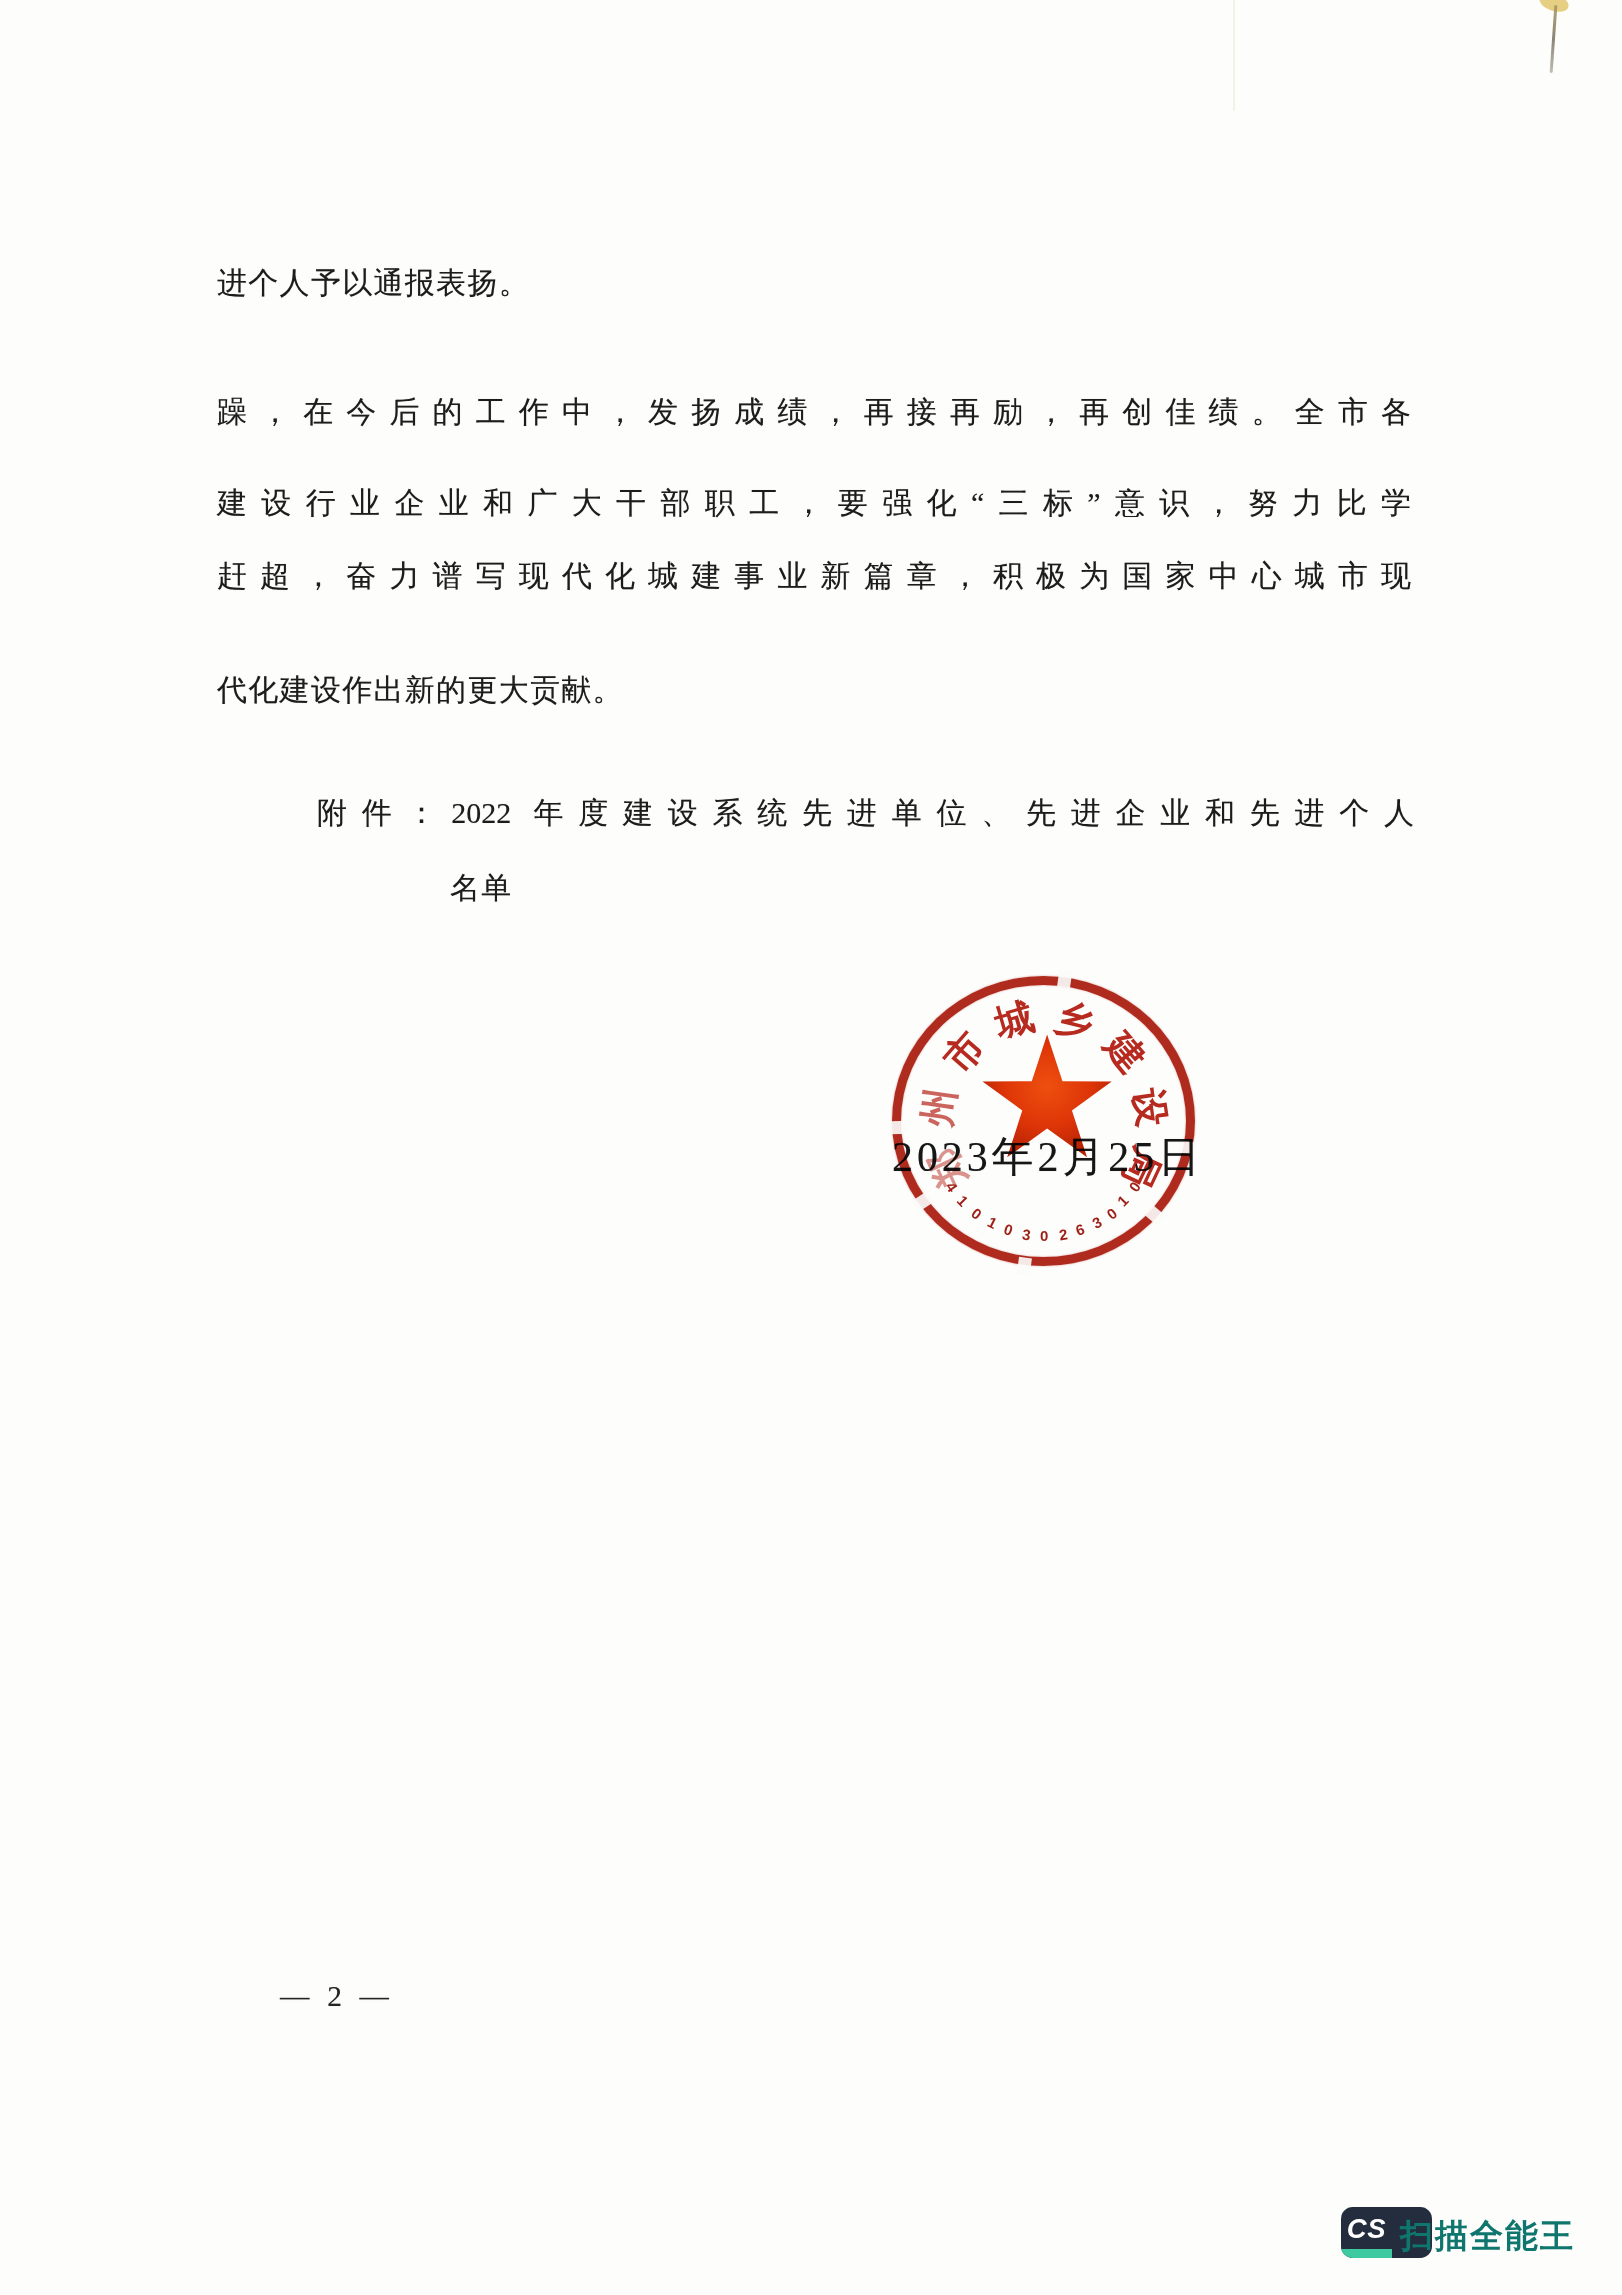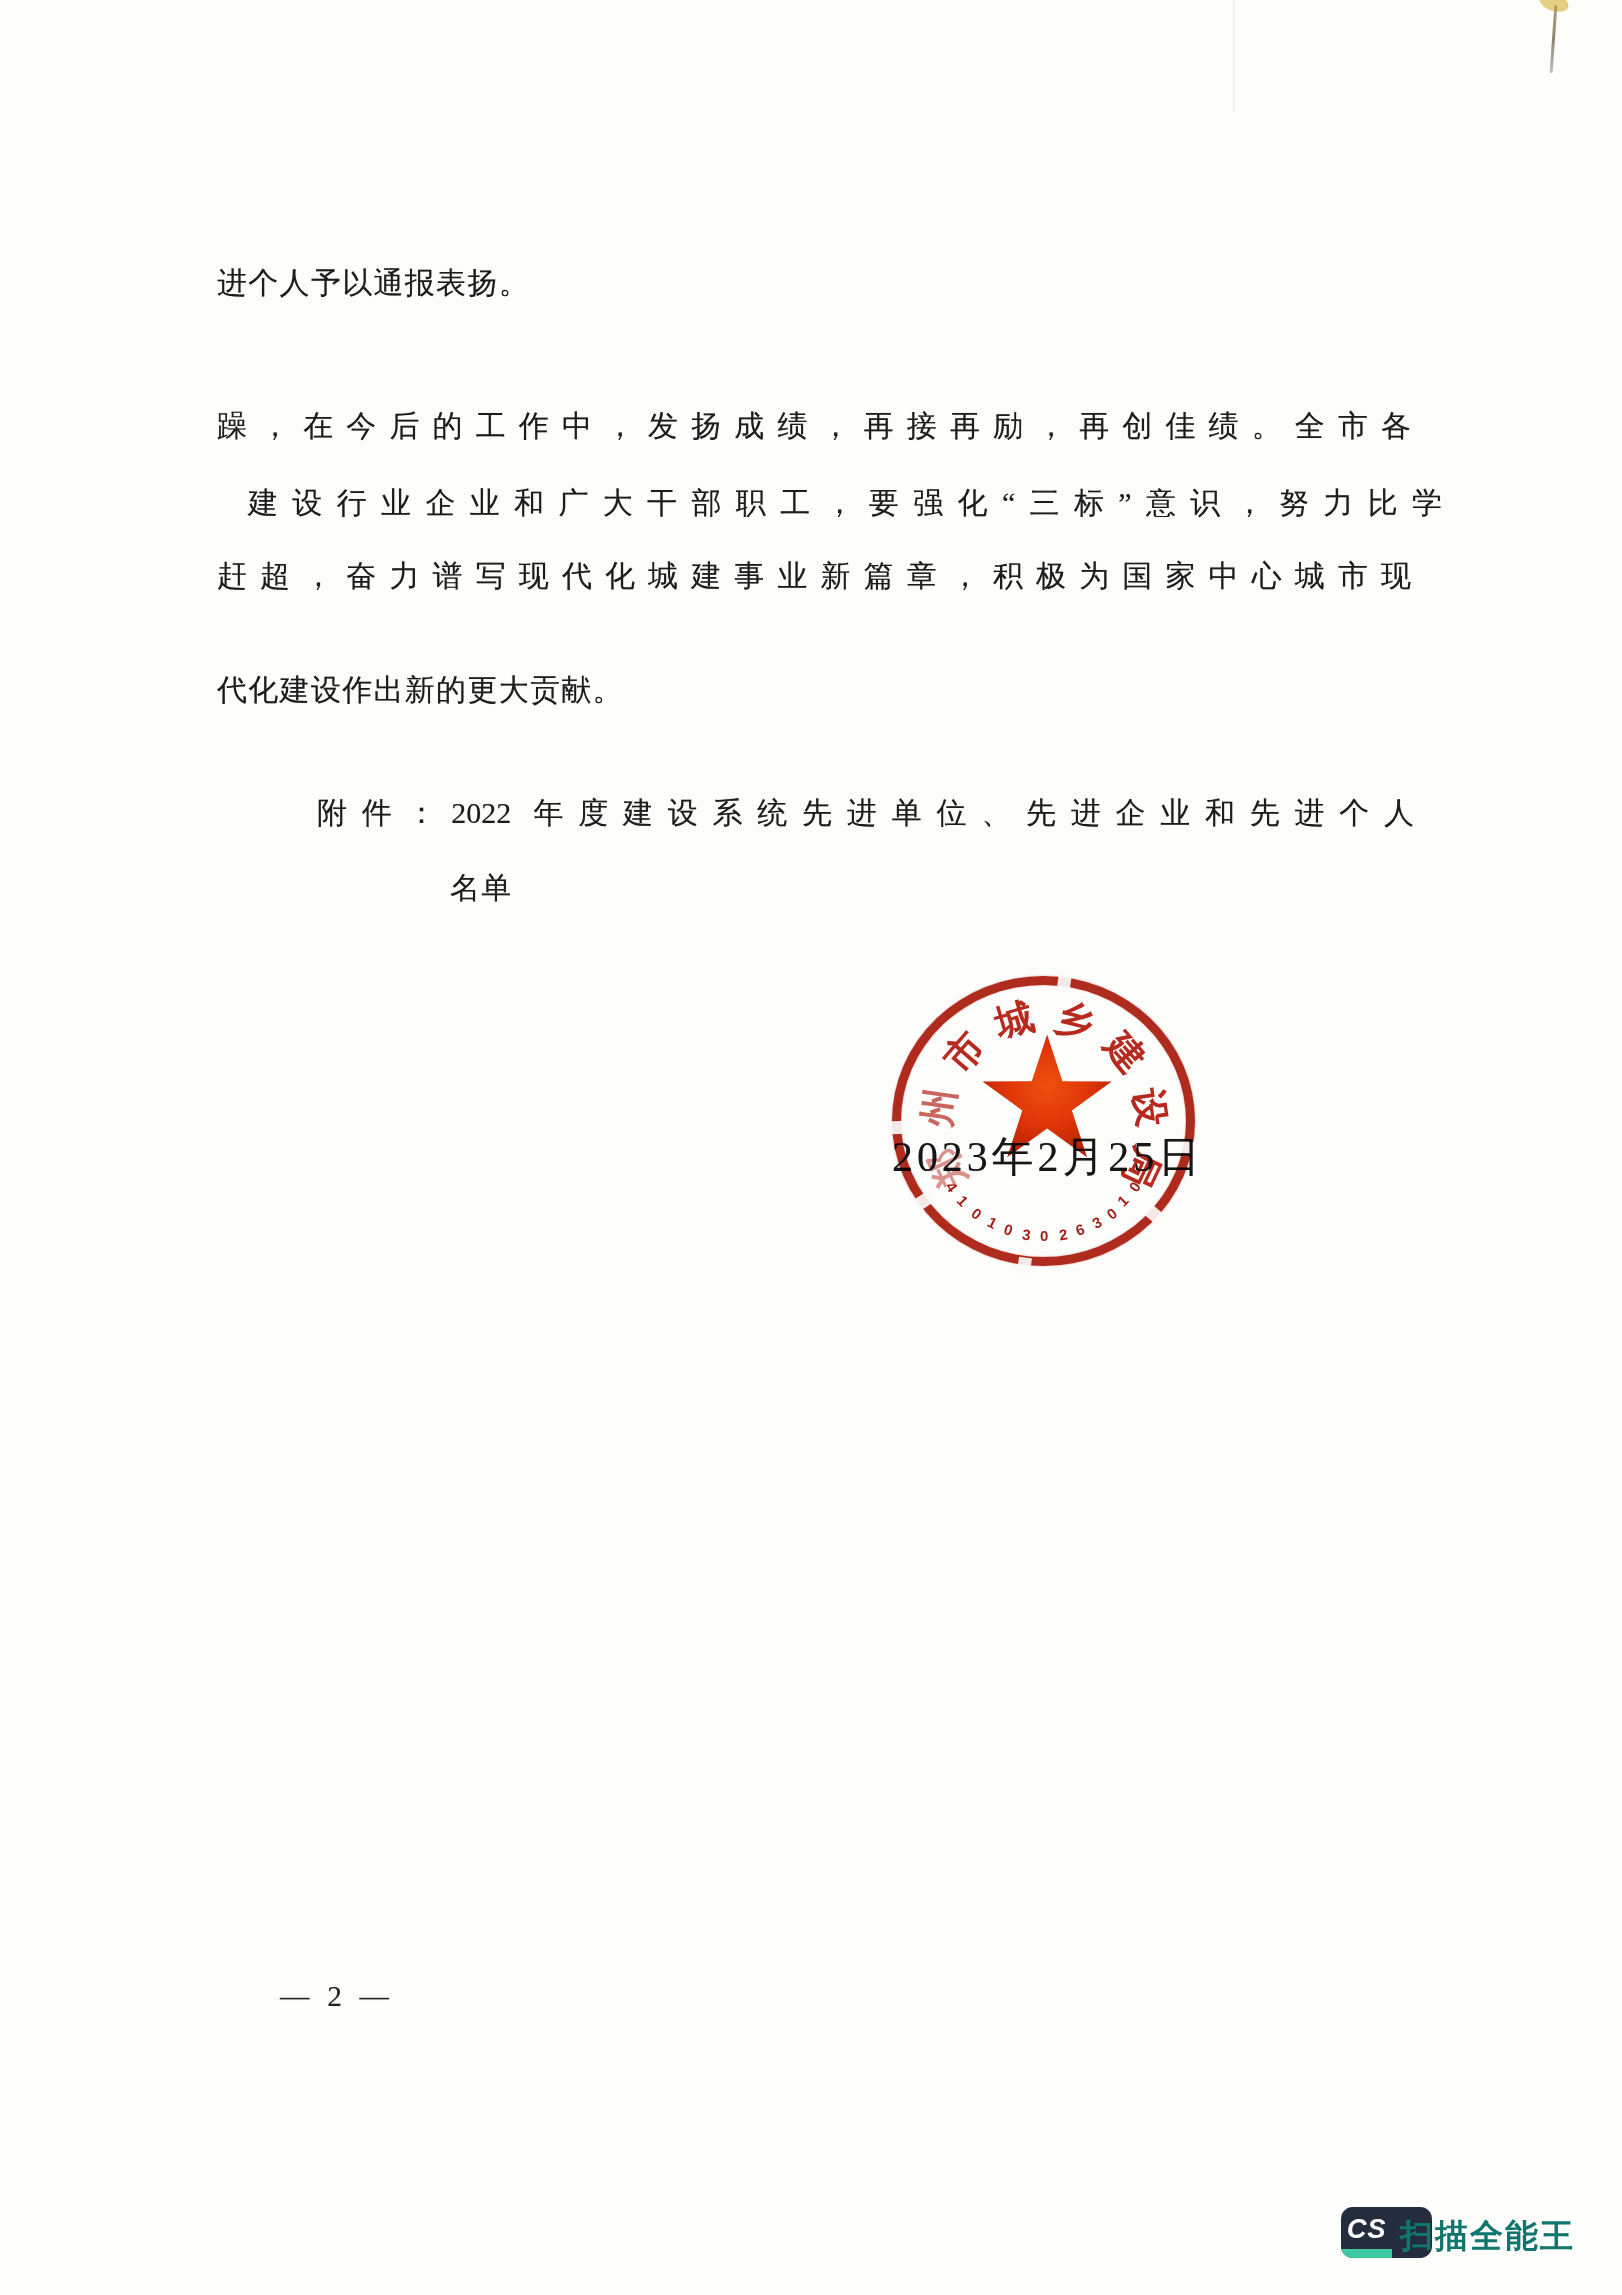--- a/index.html
+++ b/index.html
@@ -92,22 +92,22 @@
     position:absolute; left:1233px; top:0; width:2px; height:111px;
     background:#efe9dc; opacity:.6;
   }
 </style>
 </head>
 <body>
 
 <div id="page">
 
   <div class="bline" style="top:255px;">进个人予以通报表扬。</div>
-  <div class="bline j" style="top:398px;">躁，在今后的工作中，发扬成绩，再接再励，再创佳绩。全市各</div>
-  <div class="bline j" style="top:475px;margin-left:31px;">建设行业企业和广大干部职工，要强化“三标”意识，努力比学</div>
+  <div class="bline j" style="top:384px;">躁，在今后的工作中，发扬成绩，再接再励，再创佳绩。全市各</div>
+  <div class="bline j" style="top:475px;">建设行业企业和广大干部职工，要强化“三标”意识，努力比学</div>
   <div class="bline j" style="top:548px;">赶超，奋力谱写现代化城建事业新篇章，积极为国家中心城市现</div>
   <div class="bline" style="top:622px;margin-top:40px;">代化建设作出新的更大贡献。</div>
 
   <div class="bline j attach1" style="top:785px;">附件：2022 年度建设系统先进单位、先进企业和先进个人</div>
   <div class="bline attach2" style="top:860px;">名单</div>
 
   <div class="dateline">2023年2月25日</div>
 
   <div class="seal">
     <div class="seal-ring"></div>

